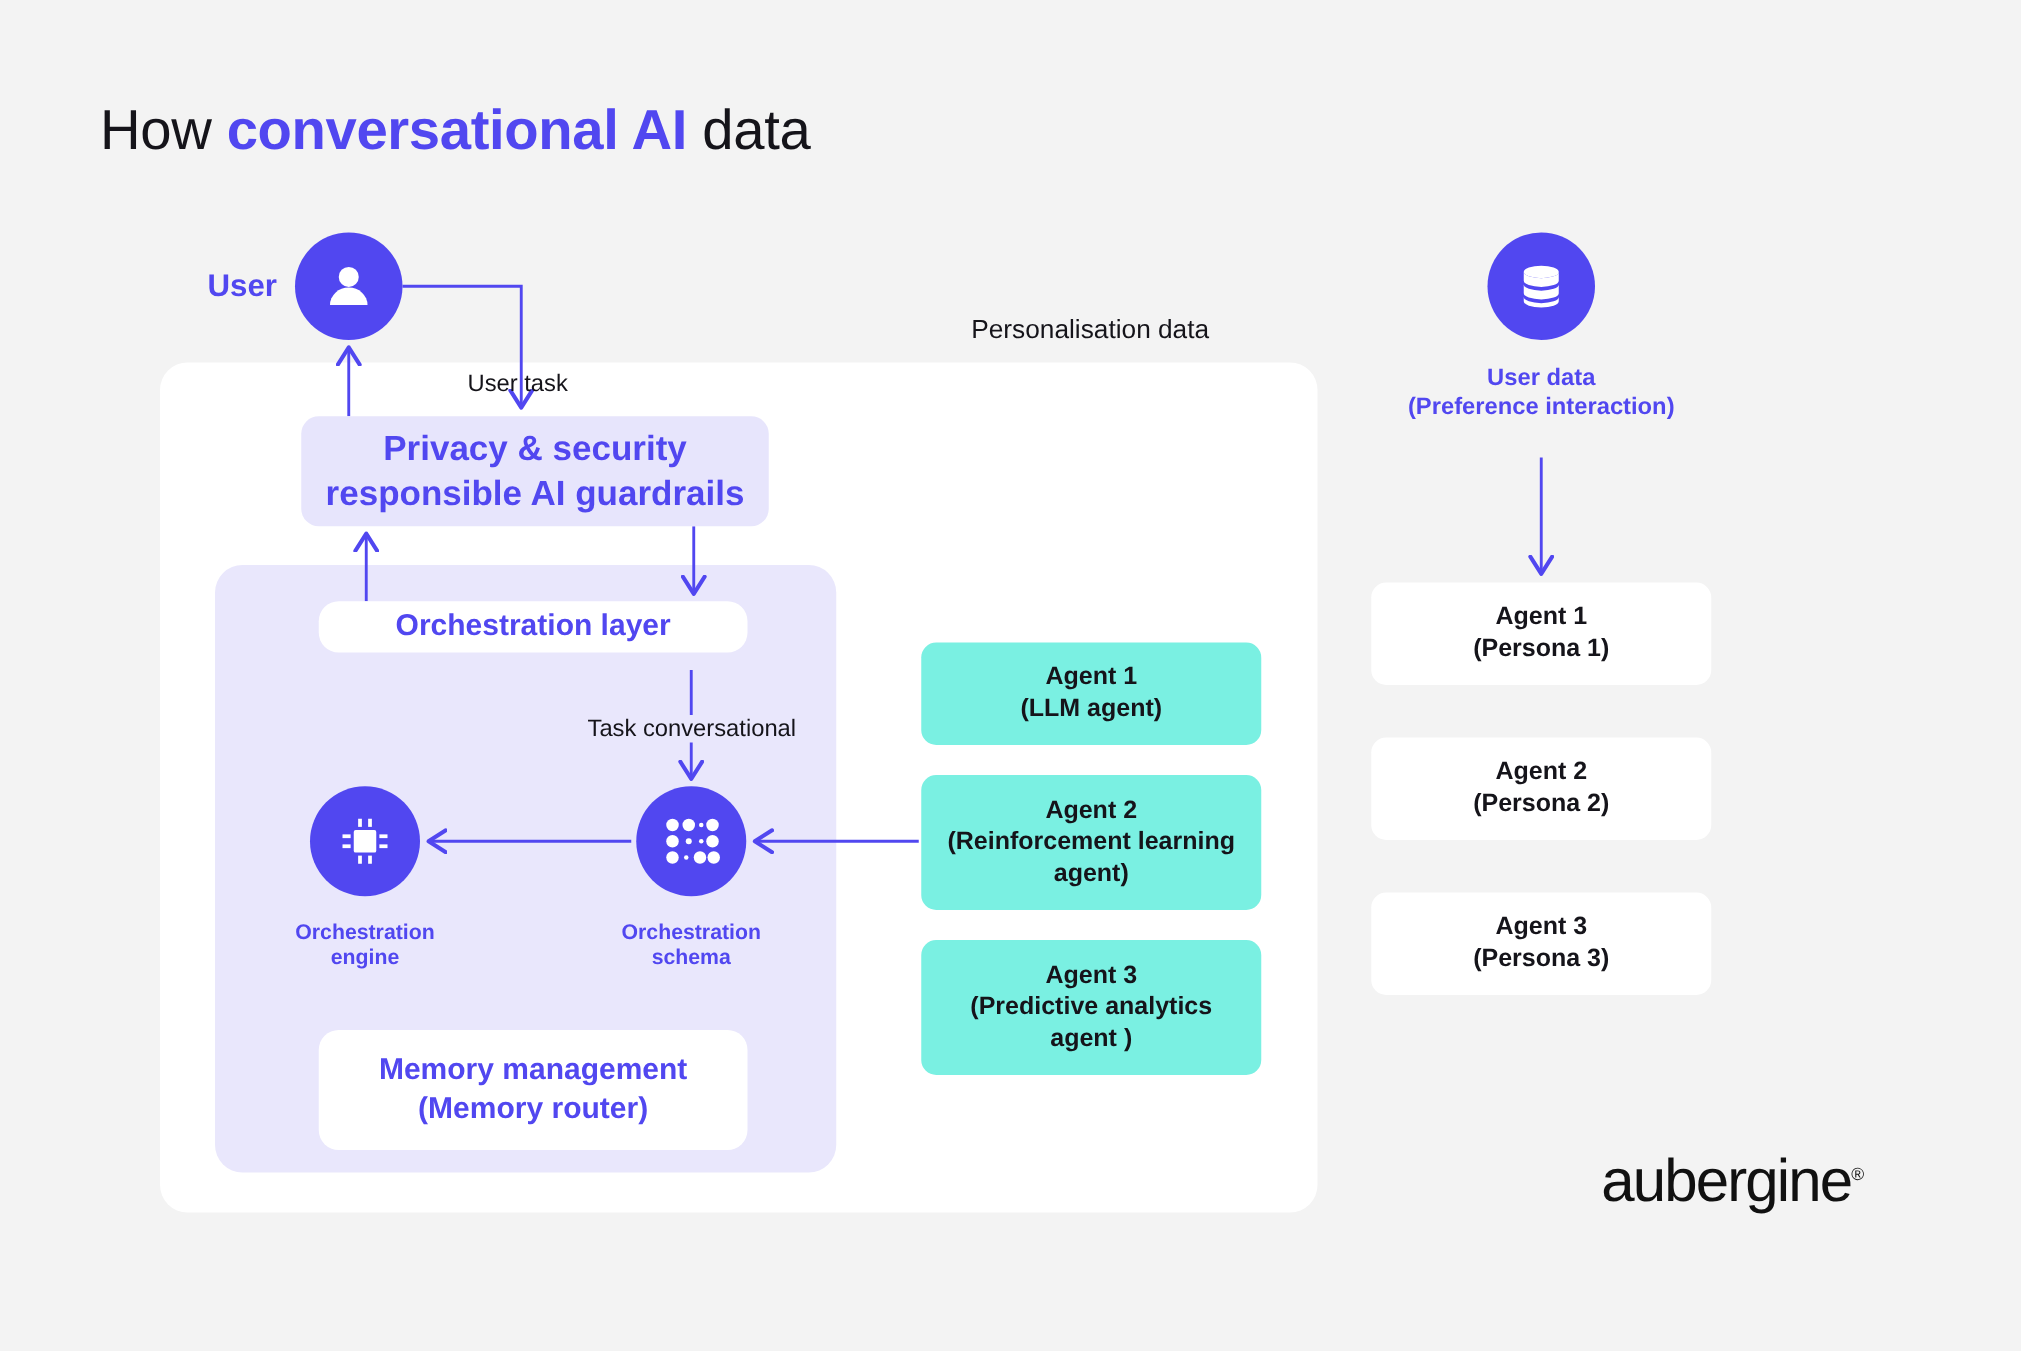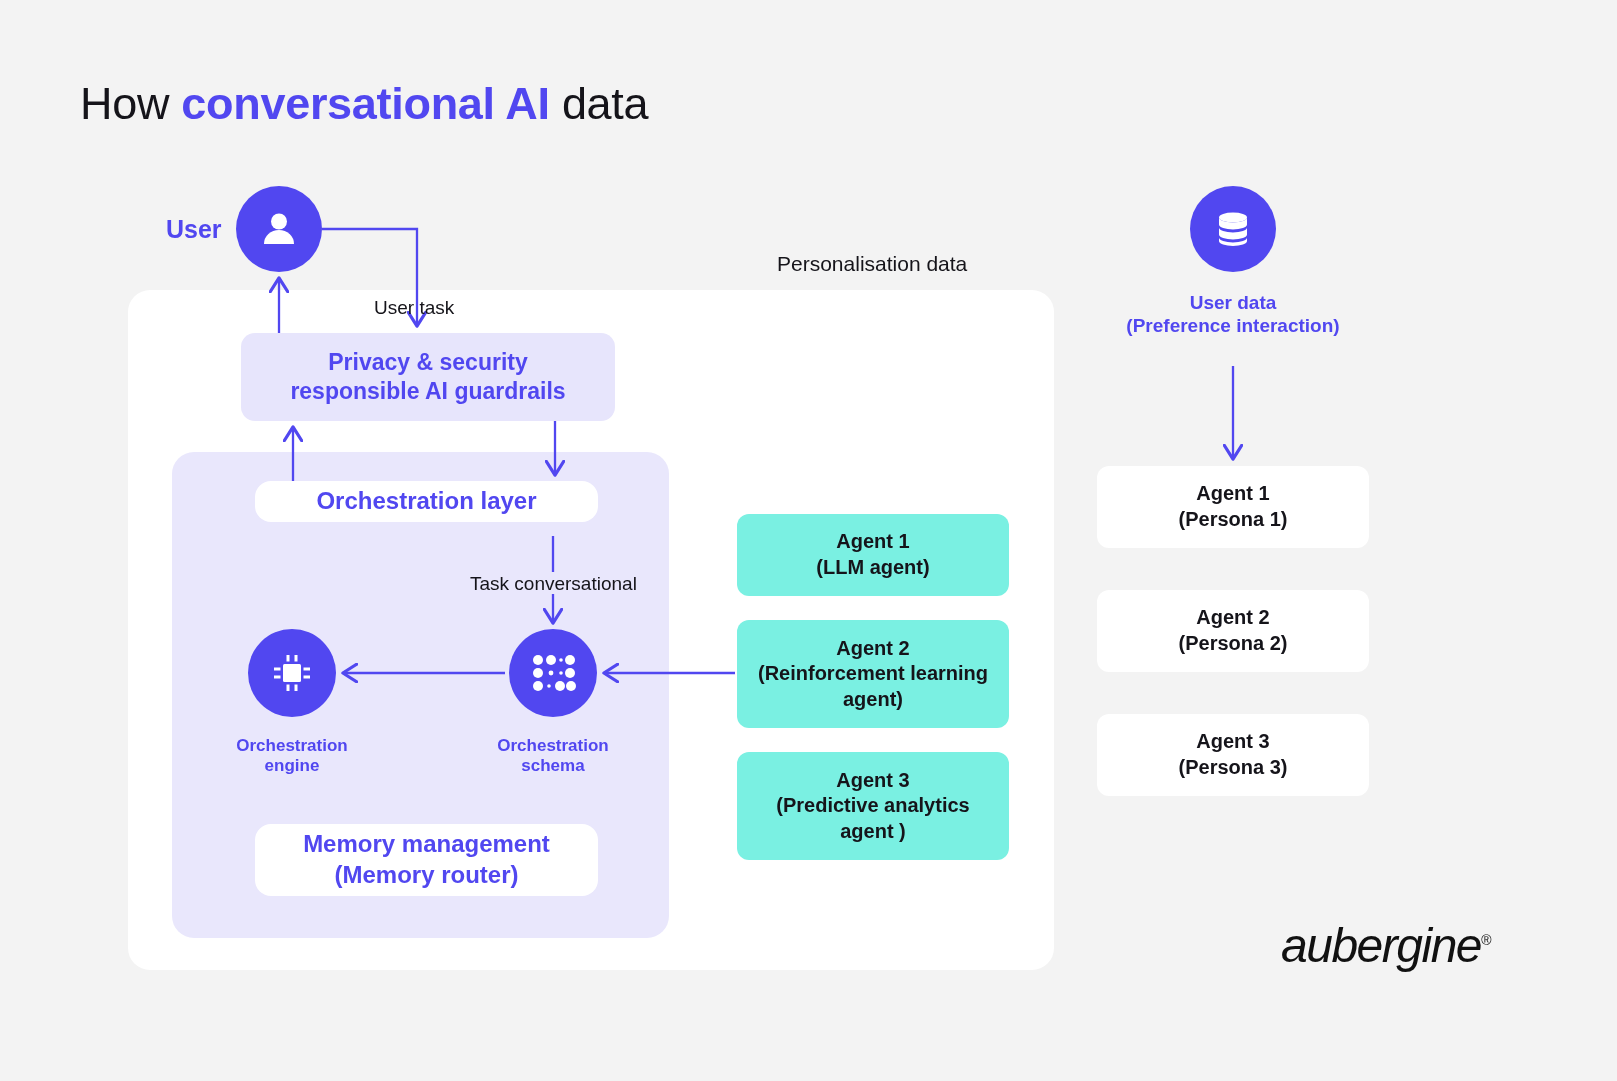--- a/index.html
+++ b/index.html
@@ -61,21 +61,21 @@
     text-align: center;
     border-radius: 14px;
     box-sizing: border-box;
     line-height: 1.28;
     white-space: pre-line;
   }
   .box-lav {
     background: #e7e5fc;
     color: #5147f0;
     font-weight: 700;
-    font-size: 23px;
+    font-size: 28px;
   }
   .box-white {
     background: #ffffff;
     color: #5147f0;
     font-weight: 700;
     font-size: 24px;
   }
   .box-teal {
     background: #7af0e2;
     color: #15141a;
@@ -85,21 +85,21 @@
   .box-persona {
     background: #ffffff;
     color: #15141a;
     font-weight: 700;
     font-size: 20px;
     border-radius: 12px;
   }
 
   #privacy-box      { left: 241px; top: 333px; width: 374px; height:  88px; }
   #orchestration-layer-box { left: 255px; top: 481px; width: 343px; height: 41px; border-radius: 16px;}
-  #memory-box       { left: 255px; top: 824px; width: 343px; height:  72px; border-radius: 16px;}
+  #memory-box       { left: 255px; top: 824px; width: 343px; height:  96px; border-radius: 16px;}
 
   #agent1-box { left: 737px; top: 514px; width: 272px; height:  82px; border-radius: 12px;}
   #agent2-box { left: 737px; top: 620px; width: 272px; height: 108px; border-radius: 12px;}
   #agent3-box { left: 737px; top: 752px; width: 272px; height: 108px; border-radius: 12px;}
 
   #persona1-box { left: 1097px; top: 466px; width: 272px; height:  82px; }
   #persona2-box { left: 1097px; top: 590px; width: 272px; height:  82px; }
   #persona3-box { left: 1097px; top: 714px; width: 272px; height:  82px; }
 
   
@@ -162,21 +162,20 @@
   
   #logo {
     position: absolute;
     left: 1281px;
     top: 918px;
     font-size: 48px;
     font-weight: 400;
     letter-spacing: -1.5px;
     color: #111111;
     white-space: nowrap;
-    font-style: italic;
   }
   #logo .reg {
     font-size: 14px;
     vertical-align: super;
     letter-spacing: 0;
   }
 </style>
 </head>
 <body>
 

